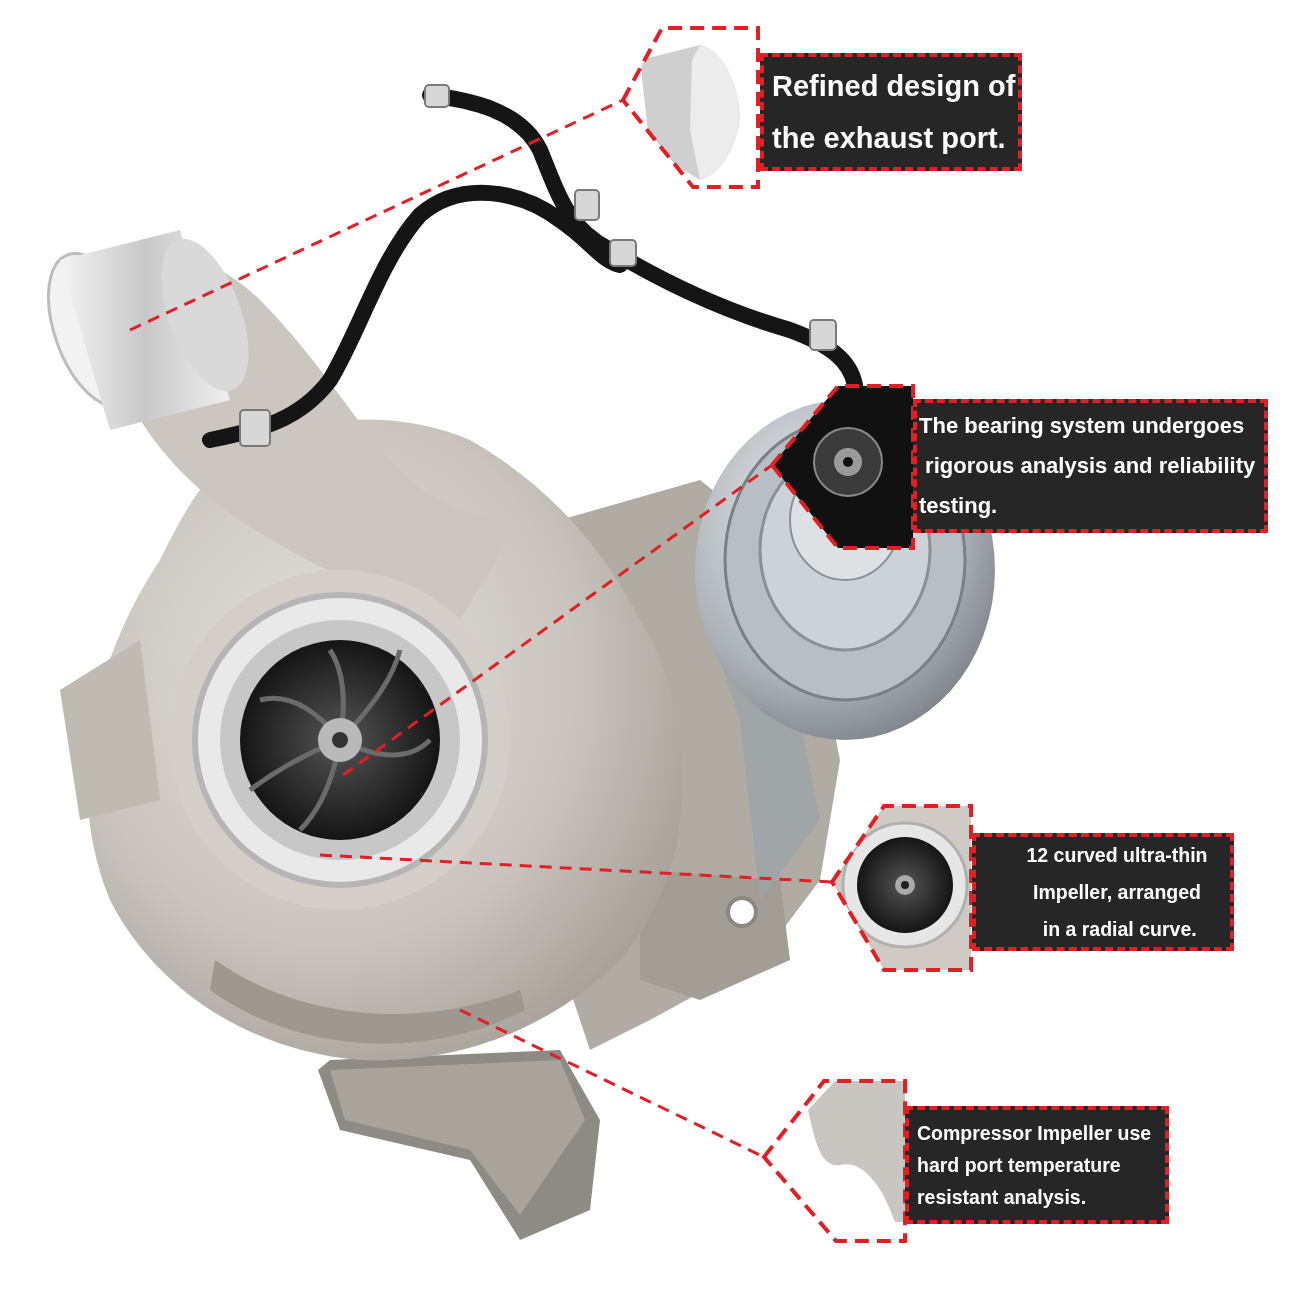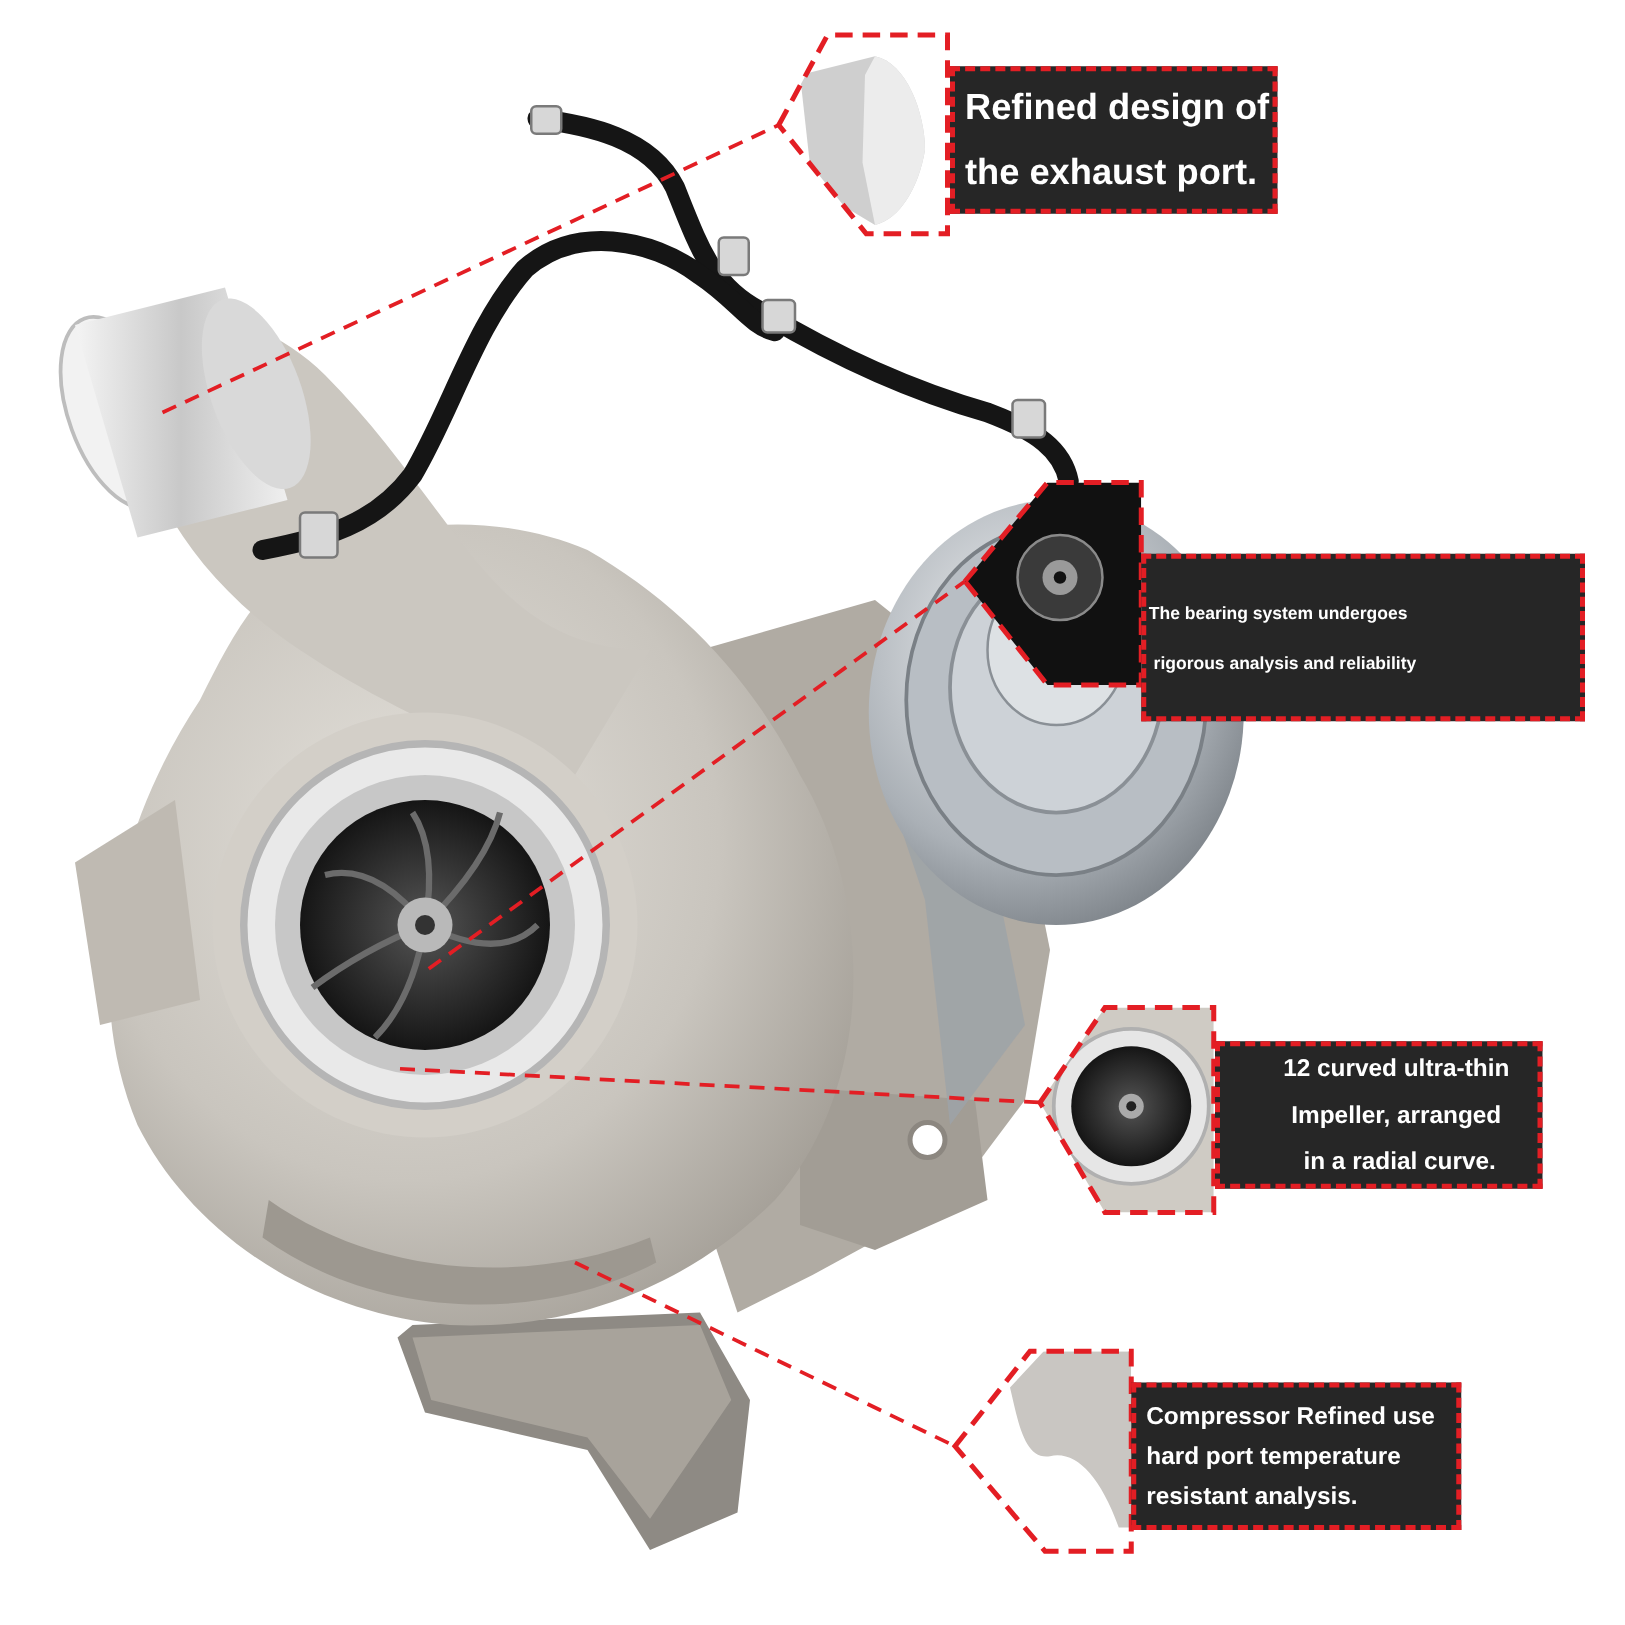--- a/index.html
+++ b/index.html
@@ -7,21 +7,21 @@
            font-family: "Liberation Sans", "DejaVu Sans", sans-serif; }
     #stage { position: absolute; left: 0; top: 0; width: 1044px; height: 1300px; font-weight: bold; }
     .callout-box {
       position: absolute; background: #262626; color: #ffffff;
       box-sizing: border-box;
       border: 4px dashed #e31e24;
       display: flex; flex-direction: column; justify-content: center;
     }
     .callout-box .line { white-space: pre; display: block; }
     #box1 { left: 760px; top: 53px; width: 262px; height: 118px; font-size: 29px; line-height: 52px; padding-left: 8px; }
-    #box2 { left: 913px; top: 399px; width: 355px; height: 134px; font-size: 14px; line-height: 40px; padding-left: 2px; margin-top: 44px; }
+    #box2 { left: 913px; top: 399px; width: 355px; height: 134px; font-size: 22px; line-height: 40px; padding-left: 2px; }
     #box3 { left: 972px; top: 833px; width: 262px; height: 118px; font-size: 19.5px; line-height: 37px; padding-left: 28px; align-items: center; }
     #box4 { left: 905px; top: 1106px; width: 264px; height: 118px; font-size: 19.5px; line-height: 32px; padding-left: 8px; }
   </style>
 </head>
 <body>
 
 <div id="stage">
   <svg width="1300" height="1300" viewBox="0 0 1300 1300" style="position:absolute;left:0;top:0">
     <defs>
       <radialGradient id="housingGrad" cx="40%" cy="40%" r="70%">
@@ -169,26 +169,27 @@
   </svg>
 
   <div class="callout-box" id="box1">
     <span class="line">Refined design of</span>
     <span class="line">the exhaust port.</span>
   </div>
 
   <div class="callout-box" id="box2">
     <span class="line">The bearing system undergoes</span>
     <span class="line"> rigorous analysis and reliability</span>
+    <span class="line">testing.</span>
   </div>
 
   <div class="callout-box" id="box3">
     <span class="line">12 curved ultra-thin</span>
     <span class="line">Impeller, arranged</span>
     <span class="line"> in a radial curve.</span>
   </div>
 
   <div class="callout-box" id="box4">
-    <span class="line">Compressor Refined use</span>
+    <span class="line">Compressor Impeller use</span>
     <span class="line">hard port temperature</span>
     <span class="line">resistant analysis.</span>
   </div>
 </div>
 
 </body></html>

